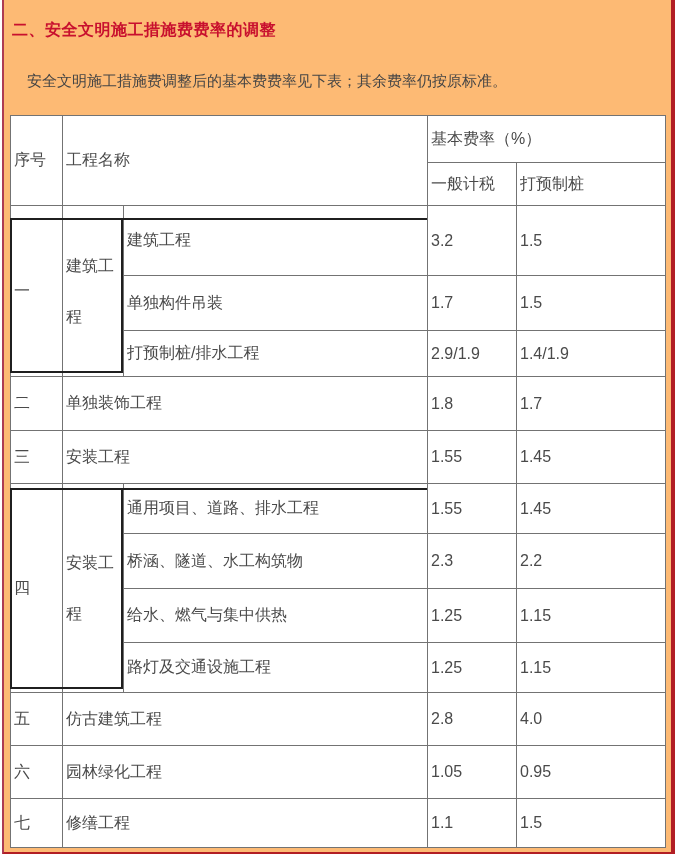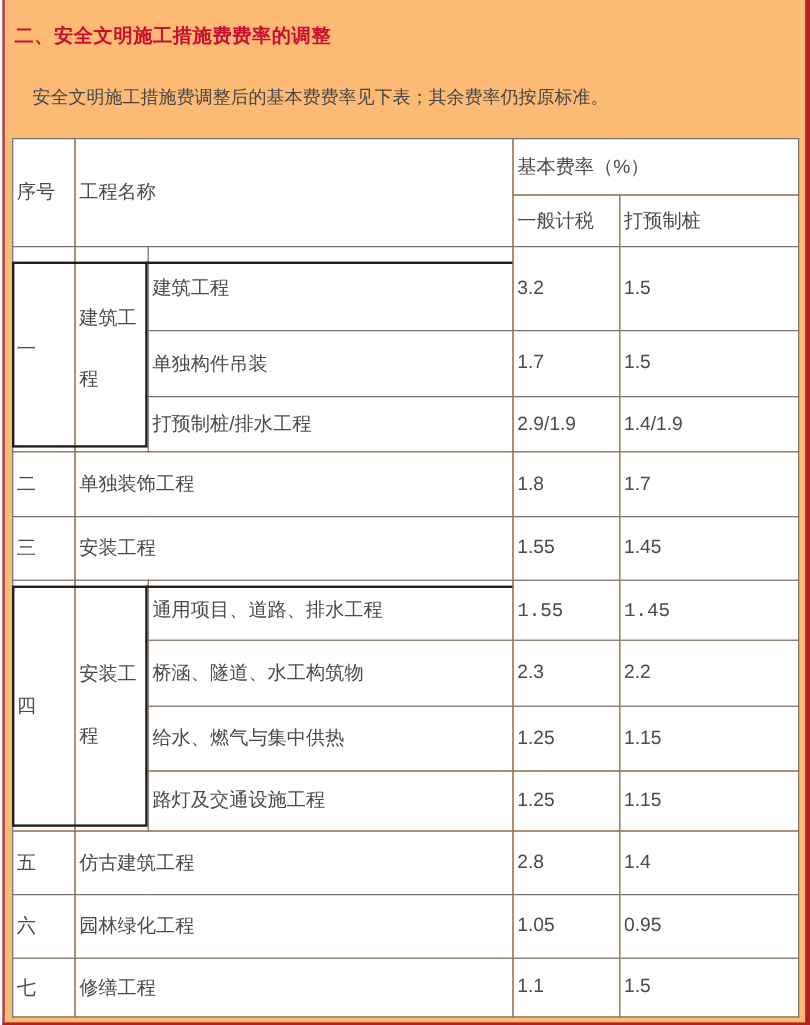--- a/index.html
+++ b/index.html
@@ -57,21 +57,21 @@
   }
   td.serial { padding-left: 4px; }
   td.group-label {
     padding-left: 2px;
     line-height: 51px;
     word-break: break-all;
   }
   td.blk-l { border-left: 2px solid #1f1f1f; }
   td.blk-b { border-bottom: 2px solid #1f1f1f; }
   td.pt12 { padding-top: 12px; }
-  td.pt4  { padding-top: 4px; font-family: Liberation Mono, monospace; }
+  td.pt4  { padding-top: 4px; }
   
   .group-frame {
     position: absolute;
     border: 2px solid #1f1f1f;
     pointer-events: none;
   }
   .group-topstrip {
     position: absolute;
     height: 2px;
     background: #1f1f1f;
@@ -165,21 +165,21 @@
         <tr style="height:50px">
           <td>路灯及交通设施工程</td>
           <td class="blk-l">1.25</td>
           <td>1.15</td>
         </tr>
 
         <tr style="height:53px">
           <td class="serial">五</td>
           <td colspan="2">仿古建筑工程</td>
           <td class="blk-l">2.8</td>
-          <td>1.4</td>
+          <td>4.0</td>
         </tr>
 
         <tr style="height:53px">
           <td class="serial">六</td>
           <td colspan="2">园林绿化工程</td>
           <td class="blk-l">1.05</td>
           <td>0.95</td>
         </tr>
 
         <tr style="height:49px">

